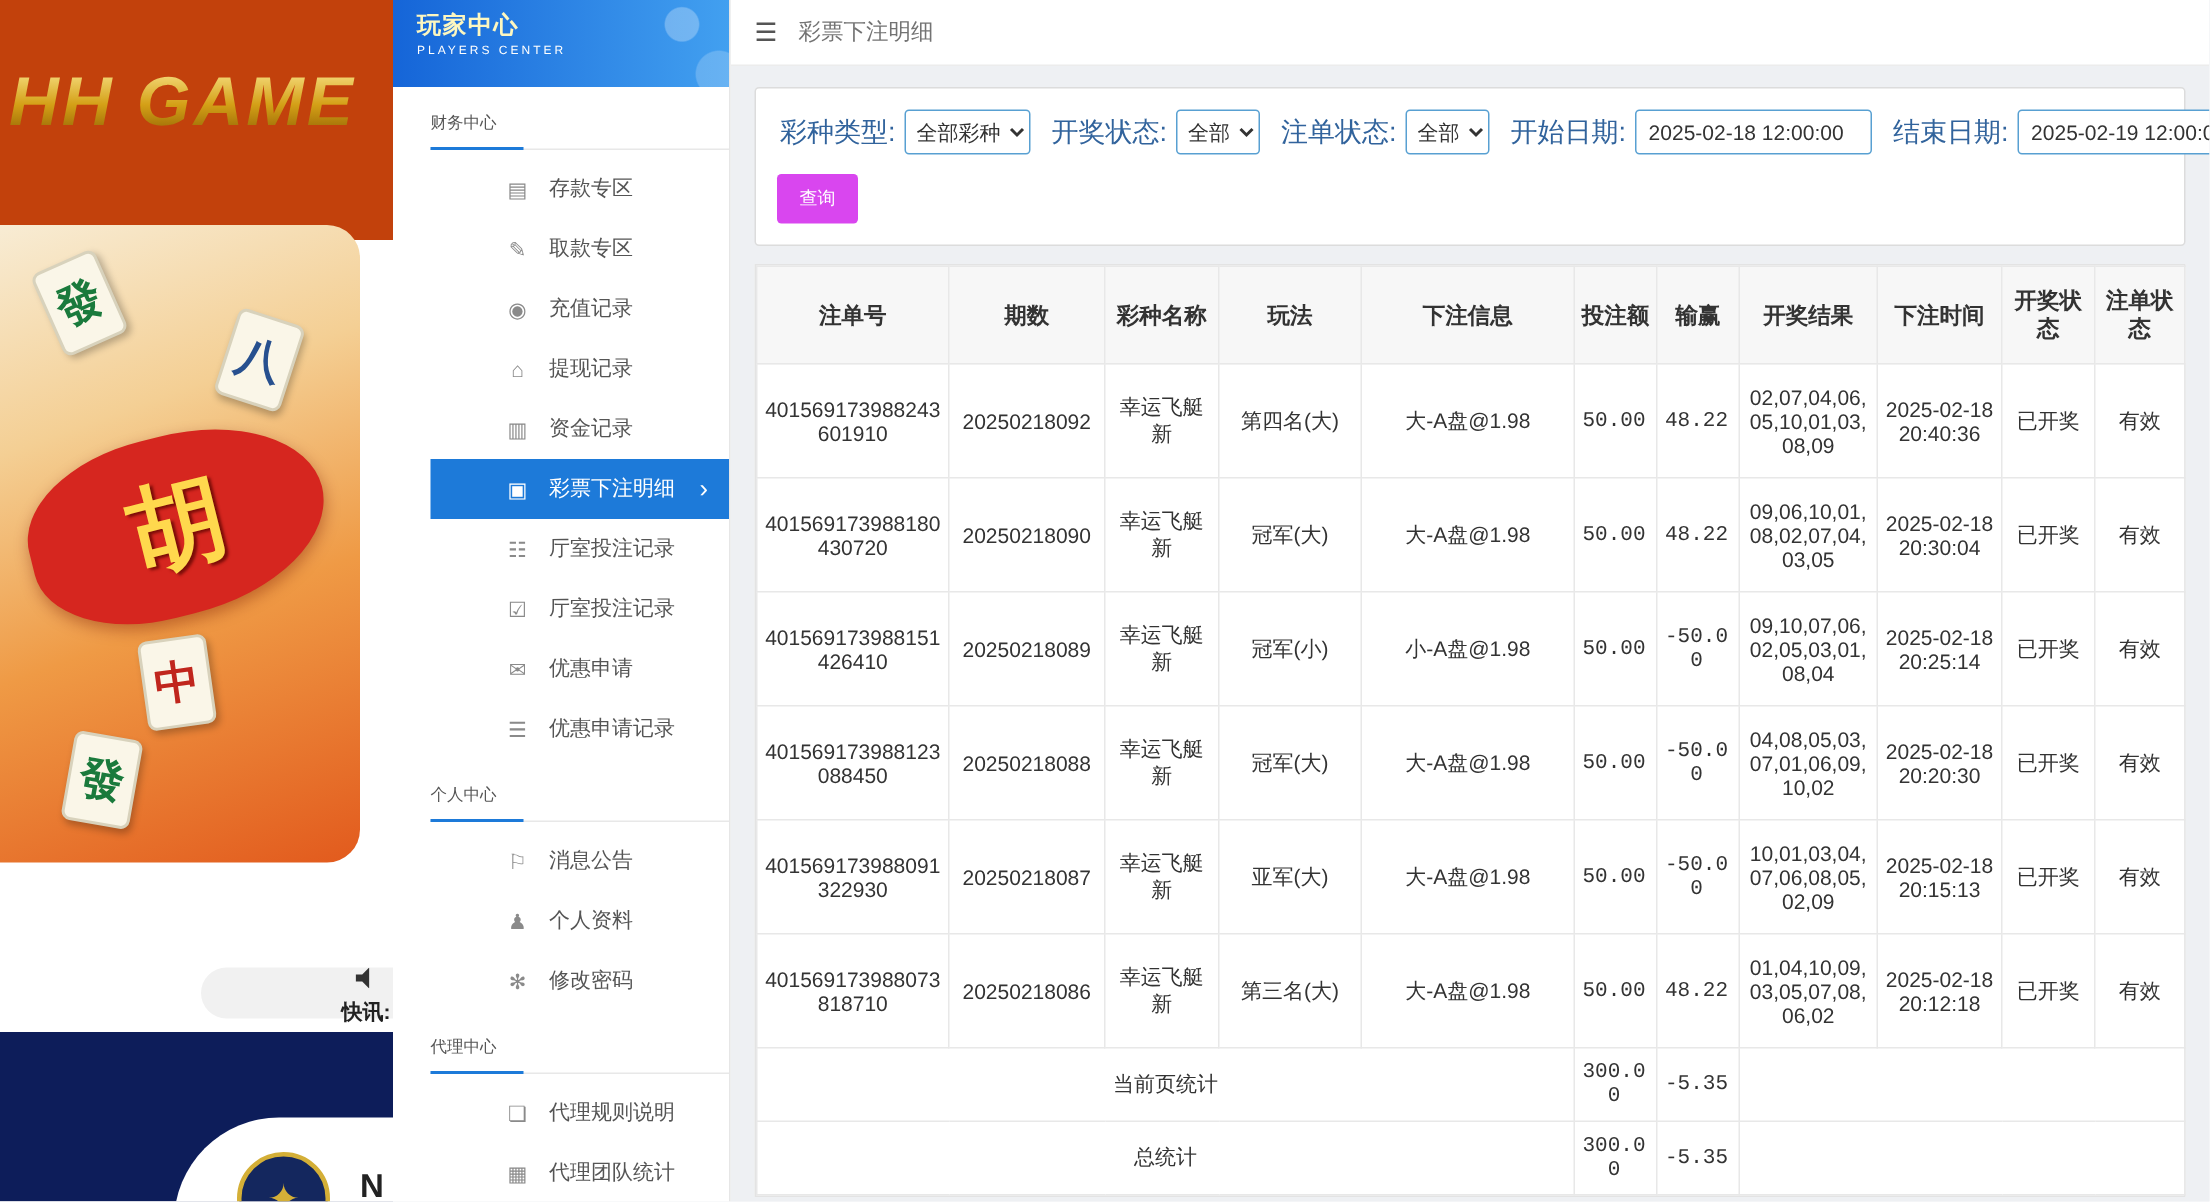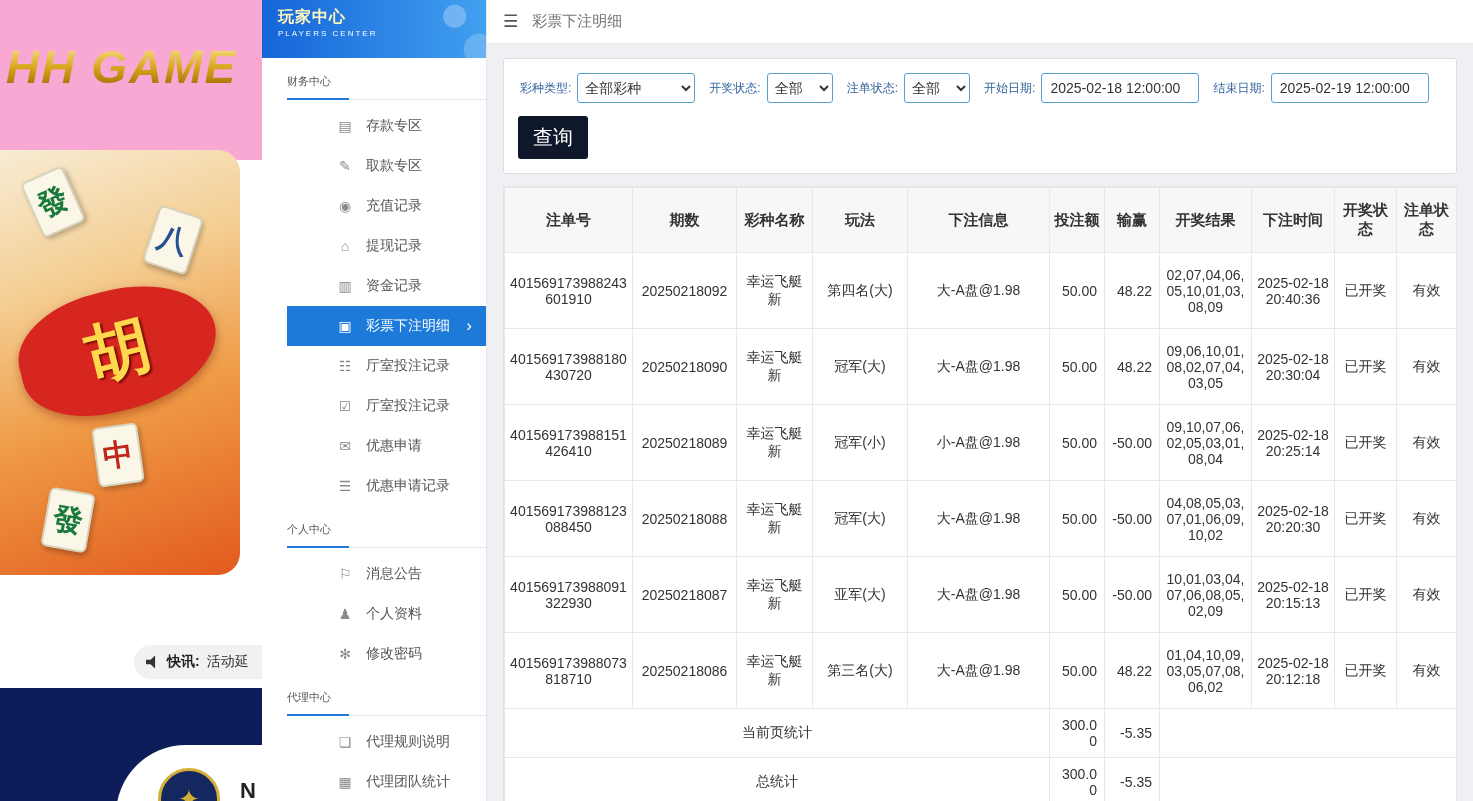--- a/index.html
+++ b/index.html
@@ -1,21 +1,21 @@
 <!DOCTYPE html>
 <html><head>
 <meta charset="utf-8">
 <style>
   * { box-sizing: border-box; margin: 0; padding: 0; }
   html, body { width: 1473px; height: 801px; overflow: hidden; font-family: "Liberation Sans", "DejaVu Sans", sans-serif; }
   body { display: flex; background: #eef0f3; }
 
   
   .left-region { position: relative; flex: 0 0 262px; background: #fff; overflow: hidden; }
-  .site-topband { position: absolute; top: 0; left: 0; width: 100%; height: 160px; background: #f9a8d4; }
+  .site-topband { position: absolute; top: 0; left: 0; width: 100%; height: 160px; background: #c2410c; }
   .site-logo {
     position: absolute; top: 40px; left: 6px; font-size: 46px; font-weight: bold; font-style: italic;
     letter-spacing: 2px; white-space: nowrap;
     background: linear-gradient(180deg, #f9e287 10%, #d4a017 55%, #8a5a00 100%);
     -webkit-background-clip: text; background-clip: text; color: transparent;
   }
   .promo-img {
     position: absolute; top: 150px; left: 0; width: 240px; height: 425px;
     border-radius: 0 22px 22px 0; overflow: hidden;
     background: linear-gradient(160deg, #f8ecd4 0%, #f4cf94 30%, #ef9a45 60%, #e25a1d 100%);
@@ -25,21 +25,21 @@
     font-size: 30px; font-weight: bold; box-shadow: 2px 3px 5px rgba(0,0,0,.25); }
   .tile.fa { color: #1a7a3c; }
   .tile.zhong { color: #c0261d; }
   .tile.ba { color: #27508f; }
   .ribbon { position: absolute; top: 140px; left: 18px; width: 200px; height: 120px; background: #d6261f;
     border-radius: 48% 52% 55% 45%; transform: rotate(-14deg); box-shadow: 0 4px 10px rgba(120,20,0,.4);
     display: flex; align-items: center; justify-content: center; }
   .ribbon-char { font-family: "Liberation Serif", "DejaVu Serif", serif; font-size: 64px; font-weight: bold;
     color: #ffd84d; text-shadow: 2px 2px 2px #7a0d08; }
   .ticker { position: absolute; top: 645px; left: 134px; height: 34px; width: 220px; background: #f1f1f1;
-    border-radius: 17px 0 0 17px; display: flex; align-items: center; padding: 0 12px; gap: 7px; }
+    border-radius: 17px 0 0 17px; display: flex; align-items: center; padding: 0 12px; gap: 7px; flex-direction: column; }
   .spk { width: 14px; height: 13px; background: #333; flex: 0 0 14px;
     clip-path: polygon(0 33%, 32% 33%, 65% 0, 65% 100%, 32% 67%, 0 67%); }
   .ticker-label { font-size: 14px; font-weight: bold; color: #222; white-space: nowrap; }
   .ticker-text { font-size: 14px; color: #333; white-space: nowrap; }
   .bottom-dark { position: absolute; top: 688px; left: 0; width: 100%; height: 113px; background: #0d1d5a; }
   .badge-card { position: absolute; top: 745px; left: 116px; width: 240px; height: 130px; background: #fff;
     border-radius: 70px 70px 0 0; }
   .emblem { position: absolute; top: 768px; left: 158px; width: 62px; height: 62px; border-radius: 50%;
     background: #14275e; border: 3px solid #d4af37; display: flex; align-items: center; justify-content: center;
     color: #d4af37; font-size: 26px; }
@@ -67,34 +67,34 @@
   
   .main { flex: 1 1 auto; display: flex; flex-direction: column; background: #eef0f3; overflow: hidden; }
   .topbar { height: 44px; background: #fff; border-bottom: 1px solid #ececec; display: flex; align-items: center;
     padding: 0 16px; gap: 14px; flex: 0 0 44px; }
   .hamburger { font-size: 17px; color: #555; cursor: pointer; }
   .page-title { font-size: 15px; color: #737373; }
   .content { padding: 14px 16px 0 16px; }
 
   .filter-panel { background: #fff; border: 1px solid #dcdcdc; border-radius: 3px; padding: 14px; }
   .filter-row { display: flex; align-items: center; }
-  .f-label { font-size: 12px; color: #31639c; margin: 0 6px 0 2px; white-space: nowrap; }
+  .f-label { font-size: 18px; color: #31639c; margin: 0 6px 0 2px; white-space: nowrap; }
   .f-select { border: 1px solid #58a0d2; border-radius: 3px; padding: 4px 3px; font-size: 14px; color: #333;
     background: #fff; height: 30px; margin-right: 12px; font-family: inherit; }
   .f-date { border: 1px solid #58a0d2; border-radius: 3px; padding: 4px 8px; font-size: 14px; color: #333;
     width: 158px; height: 30px; margin-right: 12px; font-family: inherit; }
-  .search-btn { margin-top: 13px; background: #0f172a; color: #fff; border: none; border-radius: 3px;
-    padding: 8px 15px; font-size: 20px; cursor: pointer; font-family: inherit; }
+  .search-btn { margin-top: 13px; background: #d946ef; color: #fff; border: none; border-radius: 3px;
+    padding: 8px 15px; font-size: 12px; cursor: pointer; font-family: inherit; }
 
   .table-panel { margin-top: 12px; background: #fff; border: 1px solid #e3e3e3; }
   table.bet-table { width: 100%; border-collapse: collapse; table-layout: fixed; font-size: 14px; color: #333; }
   .bet-table th, .bet-table td { border: 1px solid #e8e8e8; padding: 8px 5px; text-align: center;
     word-break: break-all; vertical-align: middle; }
   .bet-table thead th { background: #f7f7f7; font-size: 15px; font-weight: bold; padding: 13px 2px; color: #333; }
-  .bet-table td.num { text-align: right; padding-right: 7px; }
+  .bet-table td.num { text-align: center; padding-right: 7px; font-family: Liberation Mono, monospace; }
   .rows-body tr { height: 76px; }
   .sum-row { height: 38px; }
   .sum-row td { font-size: 14px; }
 </style>
 </head>
 <body>
 
 <div class="left-region">
   <div class="site-topband">
     <div class="site-logo">HH GAME</div>

